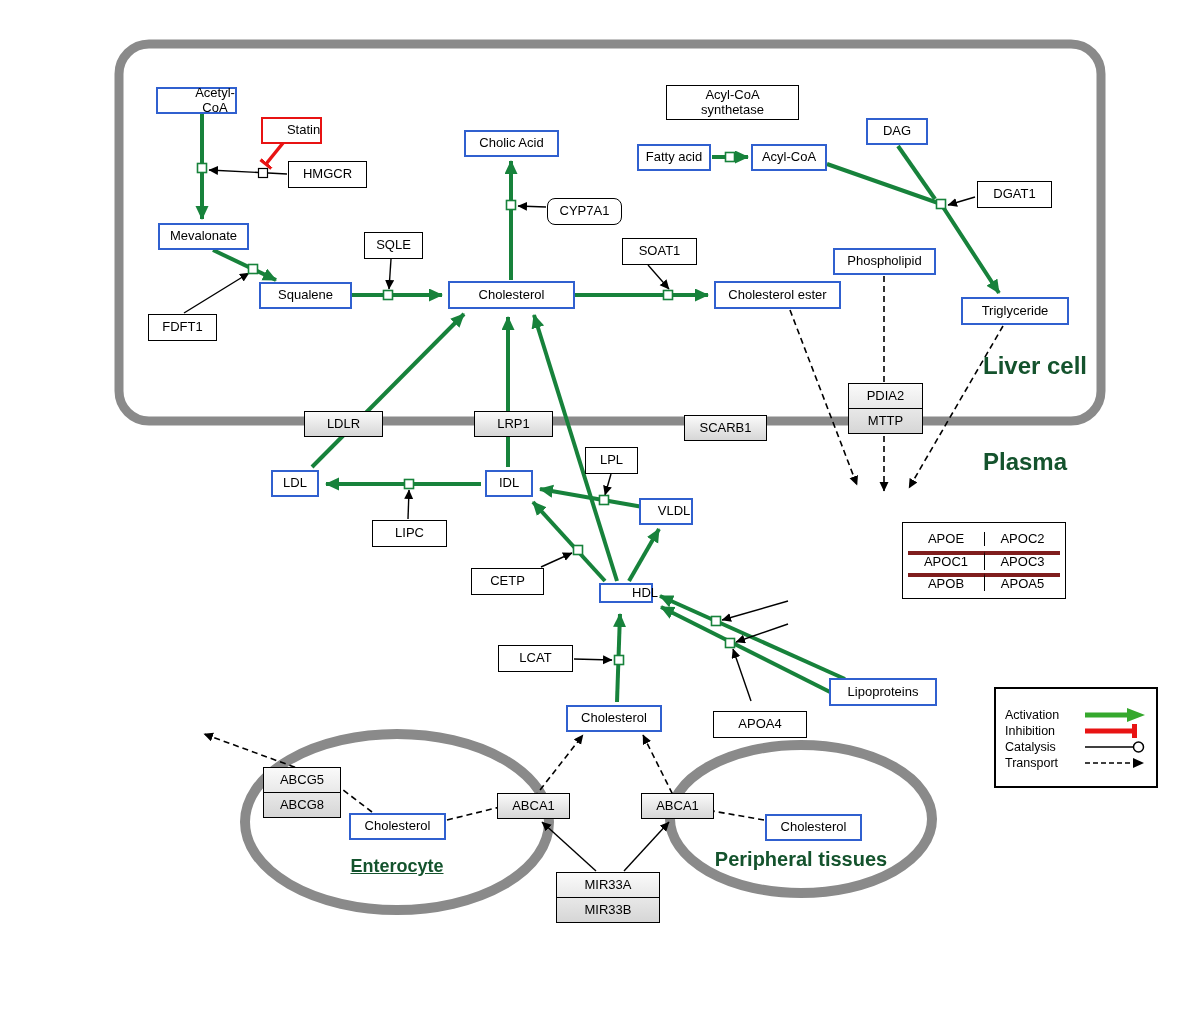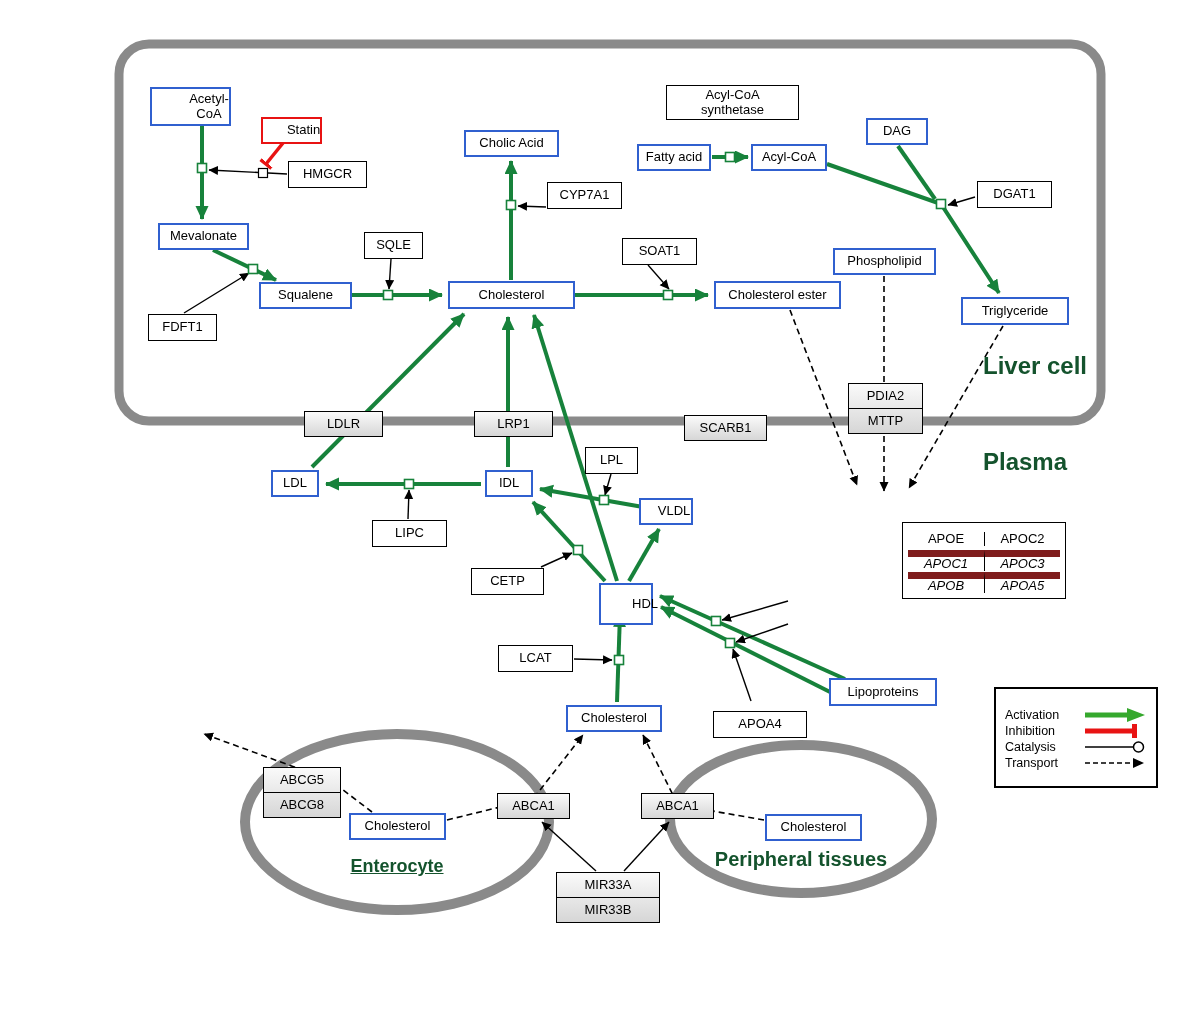--- a/index.html
+++ b/index.html
@@ -11,21 +11,21 @@
         font-size:13px;color:#000;text-align:center;line-height:1.1;z-index:2;}
   .met{border:2px solid #3060cf;}
   .redbox{border:2px solid #e81313;padding-left:24px;}
   .gray{background:linear-gradient(#fafafa,#d6d6d6);}
   .stack{flex-direction:column;padding:0;}
   .stack .cell{flex:1;width:100%;display:flex;align-items:center;justify-content:center;box-sizing:border-box;}
   .stack .cell + .cell{border-top:1px solid #000;}
   .apotable{display:grid;grid-template-columns:1fr 1fr;grid-auto-rows:1fr;padding:5px;}
   .apotable .cell{display:flex;align-items:center;justify-content:center;box-sizing:border-box;}
   .apotable .cell:nth-child(even){border-left:1px solid #000;}
-  .apotable .cell:nth-child(n+3){border-top:7px solid #7f1d1d;font-style:italic;}
+  .apotable .cell:nth-child(n+3){border-top:4px solid #7f1d1d;}
   .complabel{position:absolute;color:#14532d;font-weight:bold;z-index:1;text-align:center;}
   .legend{position:absolute;left:994px;top:687px;width:164px;height:101px;border:2.5px solid #000;
           background:#fff;display:flex;flex-direction:column;justify-content:space-around;
           padding:18px 9px;box-sizing:border-box;z-index:2;}
   .lrow{display:flex;align-items:center;justify-content:space-between;font-size:12.5px;}
   .lrow svg{flex:0 0 auto;}
 </style>
 </head>
 <body>
 
@@ -116,29 +116,29 @@
       <rect x="614.5" y="655.5" width="9" height="9"></rect>
     </g>
     <rect x="258.5" y="168.5" width="9" height="9" fill="#fff" stroke="#000" stroke-width="1.2"></rect>
   </svg>
 
   <div class="complabel" style="left:950px;top:352px;width:170px;font-size:24px;">Liver cell</div>
   <div class="complabel" style="left:960px;top:448px;width:130px;font-size:24px;">Plasma</div>
   <div class="complabel" style="left:297px;top:856px;width:200px;font-size:18px;text-decoration:underline;">Enterocyte</div>
   <div class="complabel" style="left:690px;top:848px;width:222px;font-size:20px;">Peripheral tissues</div>
 
-  <div class="node met" style="left:150px;top:87px;width:81px;height:39px;padding-left:37px;">Acetyl-CoA</div>
+  <div class="node met" style="left:156px;top:87px;width:81px;height:27px;padding-left:37px;">Acetyl-CoA</div>
   <div class="node redbox" style="left:261px;top:117px;width:61px;height:27px;">Statin</div>
   <div class="node" style="left:288px;top:161px;width:79px;height:27px;">HMGCR</div>
   <div class="node met" style="left:158px;top:223px;width:91px;height:27px;">Mevalonate</div>
   <div class="node" style="left:148px;top:314px;width:69px;height:27px;">FDFT1</div>
   <div class="node met" style="left:259px;top:282px;width:93px;height:27px;">Squalene</div>
   <div class="node" style="left:364px;top:232px;width:59px;height:27px;">SQLE</div>
   <div class="node met" style="left:464px;top:130px;width:95px;height:27px;">Cholic Acid</div>
-  <div class="node" style="left:547px;top:182px;width:75px;height:27px;">CYP7A1</div>
+  <div class="node" style="left:547px;top:198px;width:75px;height:27px;border-radius:8px;">CYP7A1</div>
   <div class="node met" style="left:448px;top:281px;width:127px;height:28px;">Cholesterol</div>
   <div class="node" style="left:622px;top:238px;width:75px;height:27px;">SOAT1</div>
   <div class="node met" style="left:714px;top:281px;width:127px;height:28px;">Cholesterol ester</div>
   <div class="node stack" style="left:666px;top:85px;width:133px;height:35px;">
     <span>Acyl-CoA</span>
     <span>synthetase</span>
   </div>
   <div class="node met" style="left:637px;top:144px;width:74px;height:27px;">Fatty acid</div>
   <div class="node met" style="left:751px;top:144px;width:76px;height:27px;">Acyl-CoA</div>
   <div class="node met" style="left:866px;top:118px;width:62px;height:27px;">DAG</div>
@@ -153,21 +153,21 @@
     <div class="cell">PDIA2</div>
     <div class="cell">MTTP</div>
   </div>
 
   <div class="node met" style="left:271px;top:470px;width:48px;height:27px;">LDL</div>
   <div class="node met" style="left:485px;top:470px;width:48px;height:27px;">IDL</div>
   <div class="node" style="left:372px;top:520px;width:75px;height:27px;">LIPC</div>
   <div class="node" style="left:585px;top:447px;width:53px;height:27px;">LPL</div>
   <div class="node met" style="left:639px;top:498px;width:54px;height:27px;padding-left:16px;">VLDL</div>
   <div class="node" style="left:471px;top:568px;width:73px;height:27px;">CETP</div>
-  <div class="node met" style="left:599px;top:583px;width:54px;height:42px;padding-left:38px;">HDL</div>
+  <div class="node met" style="left:599px;top:583px;width:54px;height:20px;padding-left:38px;">HDL</div>
   <div class="node" style="left:498px;top:645px;width:75px;height:27px;">LCAT</div>
   <div class="node" style="left:713px;top:711px;width:94px;height:27px;">APOA4</div>
   <div class="node met" style="left:829px;top:678px;width:108px;height:28px;">Lipoproteins</div>
   <div class="node apotable" style="left:902px;top:522px;width:164px;height:77px;">
     <div class="cell">APOE</div>
     <div class="cell">APOC2</div>
     <div class="cell">APOC1</div>
     <div class="cell">APOC3</div>
     <div class="cell">APOB</div>
     <div class="cell">APOA5</div>

